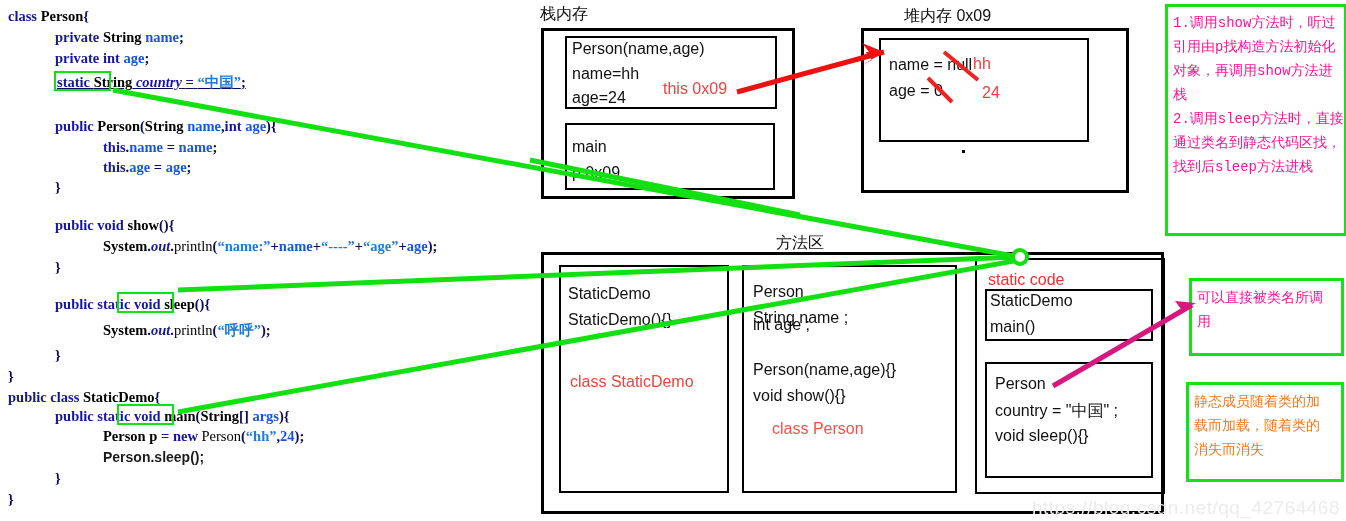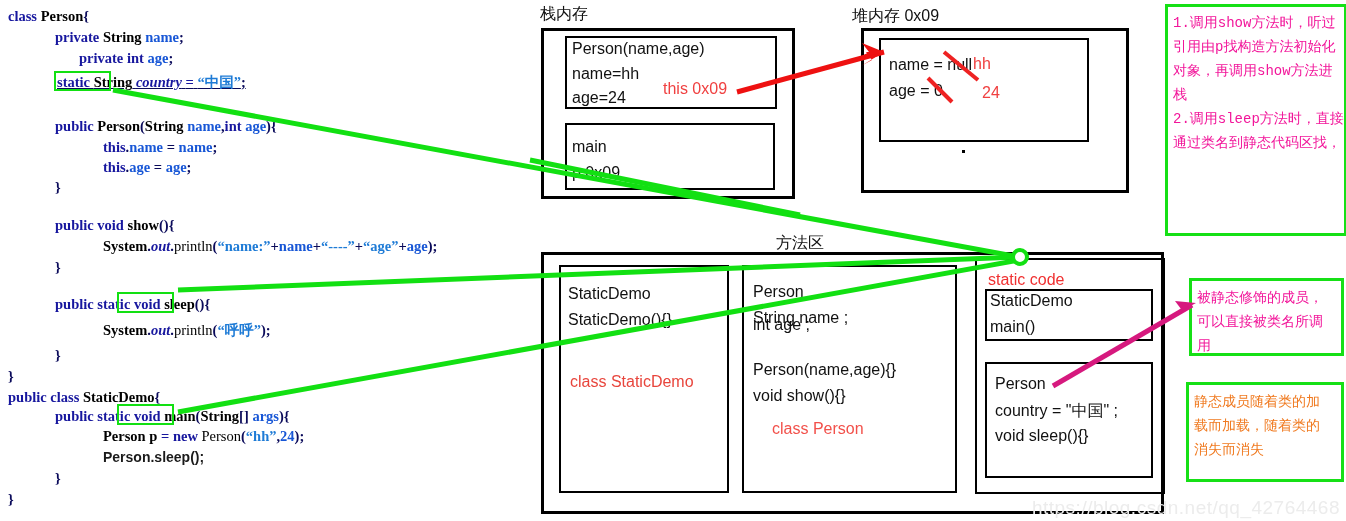--- a/index.html
+++ b/index.html
@@ -57,21 +57,21 @@
   }
 </style>
 </head>
 <body>
 
 <div id="root">
 
   <div class="code">
     <div class="ln" style="left:8px;  top:6px;"><span class="kw">class</span> <span class="ty">Person</span>{</div>
     <div class="ln" style="left:55px; top:27px;"><span class="kw">private</span> <span class="ty">String</span> <span class="fld">name</span>;</div>
-    <div class="ln" style="left:55px; top:48px;margin-left:24px;"><span class="kw">private</span> <span class="kw">int</span> <span class="fld">age</span>;</div>
+    <div class="ln" style="left:55px; top:48px;"><span class="kw">private</span> <span class="kw">int</span> <span class="fld">age</span>;</div>
     <div class="ln" style="left:57px; top:72px;text-decoration:underline;"><span class="kw">static</span> <span class="ty">String</span> <span class="ital">country</span> <span class="kw">=</span> <span class="str">“中国”</span>;</div>
 
     <div class="ln" style="left:55px; top:116px;"><span class="kw">public</span> <span class="ty">Person</span>(<span class="ty">String</span> <span class="fld">name</span>,<span class="kw">int</span> <span class="fld">age</span>){</div>
     <div class="ln" style="left:103px;top:137px;"><span class="kw">this</span>.<span class="fld">name</span> = <span class="fld">name</span>;</div>
     <div class="ln" style="left:103px;top:157px;"><span class="kw">this</span>.<span class="fld">age</span> = <span class="fld">age</span>;</div>
     <div class="ln" style="left:55px; top:177px;">}</div>
 
     <div class="ln" style="left:55px; top:215px;"><span class="kw">public</span> <span class="kw">void</span> <span class="ty">show</span>(){</div>
     <div class="ln" style="left:103px;top:236px;"><span class="ty">System</span>.<span class="ital" style="color:#17179e">out</span>.<span class="plain">println</span>(<span class="str">“name:”</span>+<span class="fld">name</span>+<span class="str">“----”</span>+<span class="str">“age”</span>+<span class="fld">age</span>);</div>
     <div class="ln" style="left:55px; top:257px;">}</div>
@@ -99,21 +99,21 @@
   <div class="bx2" style="left:565px;top:36px;width:212px;height:73px;"></div>
   <div class="itm" style="left:572px;top:40px;">Person(name,age)</div>
   <div class="itm" style="left:572px;top:65px;">name=hh</div>
   <div class="itm" style="left:572px;top:89px;">age=24</div>
   <div class="redlbl" style="left:663px;top:80px;">this 0x09</div>
 
   <div class="bx2" style="left:565px;top:123px;width:210px;height:67px;"></div>
   <div class="itm" style="left:572px;top:138px;">main</div>
   <div class="itm" style="left:572px;top:164px;">p 0x09</div>
 
-  <div class="cap" style="left:852px;top:6px;font-size:16px;">堆内存  0x09</div>
+  <div class="cap" style="left:904px;top:6px;font-size:16px;">堆内存  0x09</div>
   <div class="bx" style="left:861px;top:28px;width:268px;height:165px;"></div>
   <div class="bx2" style="left:879px;top:38px;width:210px;height:104px;"></div>
   <div class="itm" style="left:889px;top:56px;">name = null</div>
   <div class="itm" style="left:889px;top:82px;">age = 0</div>
   <div class="redlbl" style="left:973px;top:55px;">hh</div>
   <div class="redlbl" style="left:982px;top:84px;">24</div>
   <div style="position:absolute;left:962px;top:150px;width:3px;height:3px;background:#000;"></div>
 
   <div class="cap" style="left:776px;top:233px;font-size:16px;text-decoration:none;">方法区</div>
   <div class="bx" style="left:541px;top:252px;width:623px;height:262px;"></div>
@@ -142,25 +142,25 @@
   <div class="itm" style="left:995px;top:401px;">country = "中国" ;</div>
   <div class="itm" style="left:995px;top:427px;">void sleep(){}</div>
 
   <div class="note pink" style="left:1165px;top:4px;width:182px;height:232px;font-family:Liberation Mono, monospace;">
     <div>1.调用show方法时，听过</div>
     <div>引用由p找构造方法初始化</div>
     <div>对象，再调用show方法进</div>
     <div>栈</div>
     <div>2.调用sleep方法时，直接</div>
     <div>通过类名到静态代码区找，</div>
+    <div>找到后sleep方法进栈</div>
     <div style="height:24px;"></div>
   </div>
 
   <div class="note pink" style="left:1189px;top:278px;width:155px;height:78px;">
-    <div>被静态修饰的成员，</div>
     <div>可以直接被类名所调</div>
     <div>用</div>
   </div>
 
   <div class="note orange" style="left:1186px;top:382px;width:158px;height:100px;">
     <div>静态成员随着类的加</div>
     <div>载而加载，随着类的</div>
     <div>消失而消失</div>
   </div>
 

